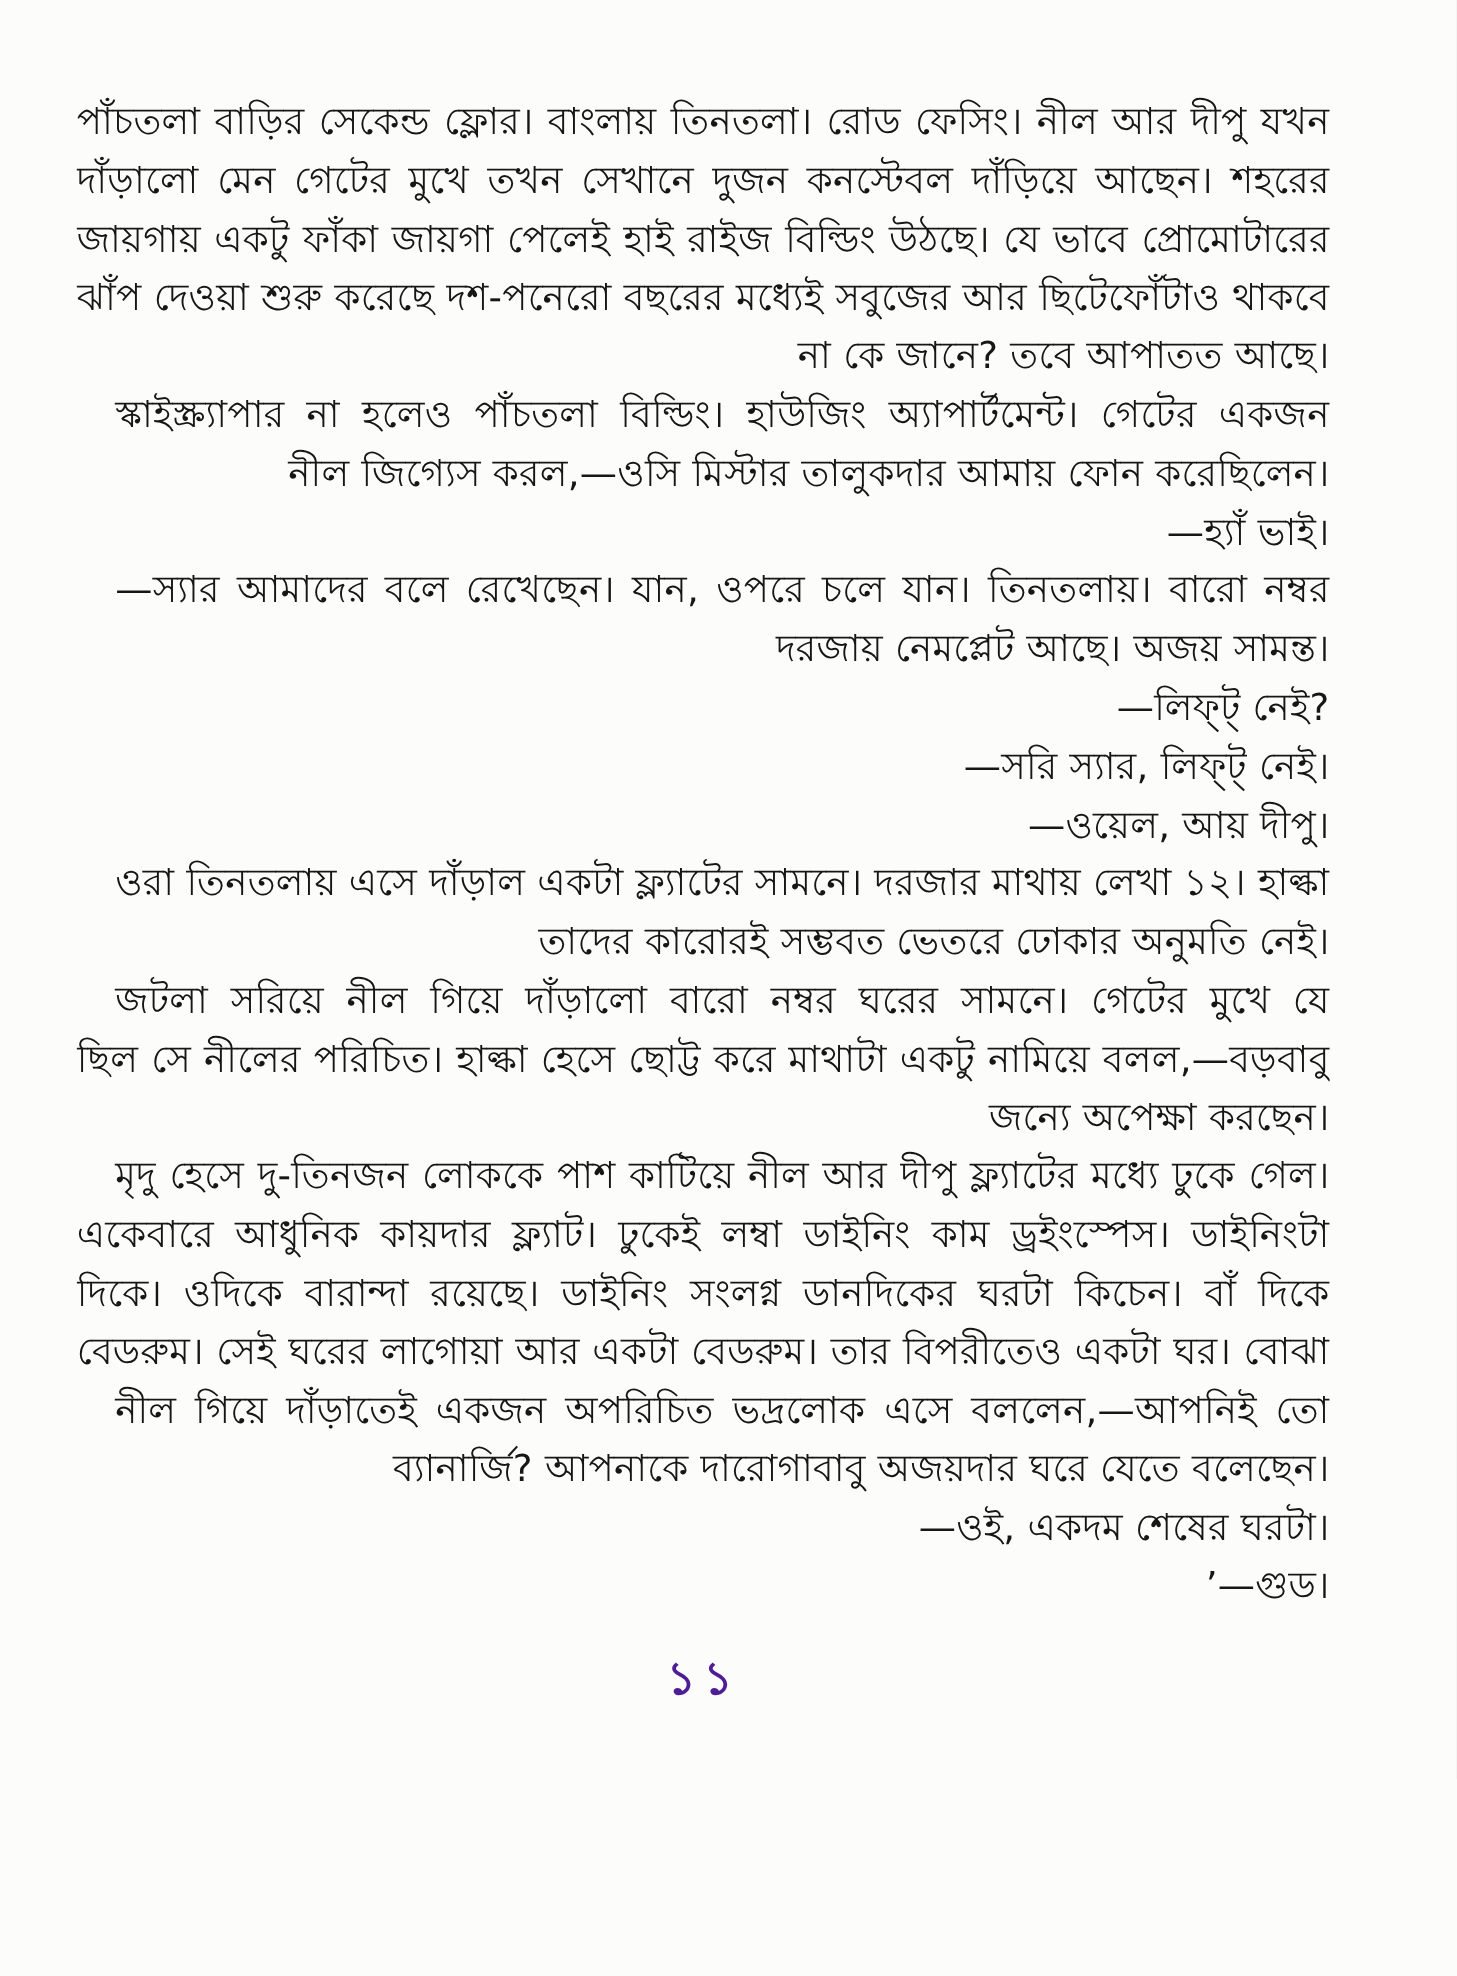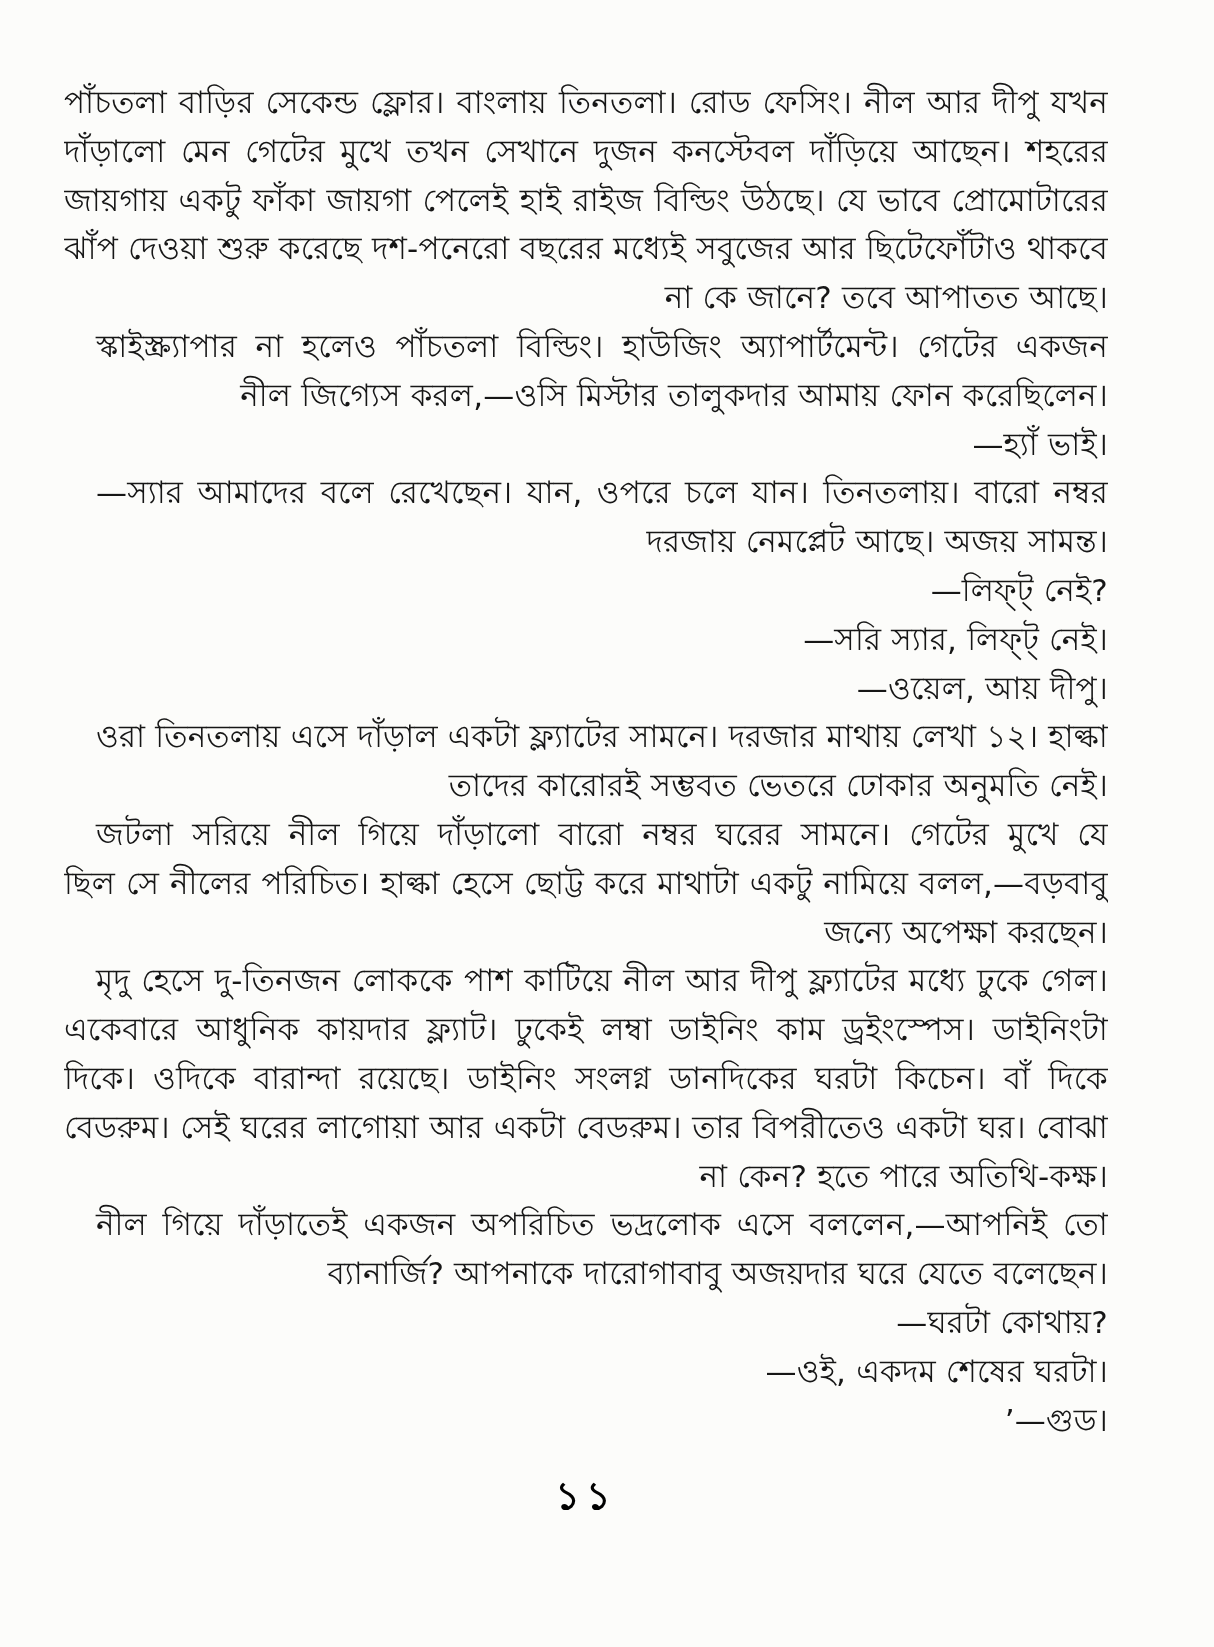--- a/index.html
+++ b/index.html
@@ -40,21 +40,21 @@
   }
   .line.indent {
     padding-left: 32px;
   }
   .page-number {
     margin-top: 22px;
     width: 1044px;
     text-align: center;
     font-size: 38px;
     font-weight: 600;
-    color: #000000;
+    color: #4c1d95;
     letter-spacing: 6px;
   }
 </style>
 </head>
 <body>
 
 <div class="page">
   <div class="text-block">
     <div class="line full">পাঁচতলা বাড়ির সেকেন্ড ফ্লোর। বাংলায় তিনতলা। রোড ফেসিং। নীল আর দীপু যখন গিয়ে</div>
     <div class="line full">দাঁড়ালো মেন গেটের মুখে তখন সেখানে দুজন কনস্টেবল দাঁড়িয়ে আছেন। শহরের নানা</div>
@@ -71,21 +71,19 @@
     <div class="line indent">—ওয়েল, আয় দীপু।</div>
     <div class="line full indent">ওরা তিনতলায় এসে দাঁড়াল একটা ফ্ল্যাটের সামনে। দরজার মাথায় লেখা ১২। হাল্কা জটলা।</div>
     <div class="line">তাদের কারোরই সম্ভবত ভেতরে ঢোকার অনুমতি নেই।</div>
     <div class="line full indent">জটলা সরিয়ে নীল গিয়ে দাঁড়ালো বারো নম্বর ঘরের সামনে। গেটের মুখে যে কনস্টেবলটি</div>
     <div class="line full">ছিল সে নীলের পরিচিত। হাল্কা হেসে ছোট্ট করে মাথাটা একটু নামিয়ে বলল,—বড়বাবু আপনার</div>
     <div class="line">জন্যে অপেক্ষা করছেন।</div>
     <div class="line full indent">মৃদু হেসে দু-তিনজন লোককে পাশ কাটিয়ে নীল আর দীপু ফ্ল্যাটের মধ্যে ঢুকে গেল।</div>
     <div class="line full">একেবারে আধুনিক কায়দার ফ্ল্যাট। ঢুকেই লম্বা ডাইনিং কাম ড্রইংস্পেস। ডাইনিংটা পেছনের</div>
     <div class="line full">দিকে। ওদিকে বারান্দা রয়েছে। ডাইনিং সংলগ্ন ডানদিকের ঘরটা কিচেন। বাঁ দিকে একটা</div>
     <div class="line full">বেডরুম। সেই ঘরের লাগোয়া আর একটা বেডরুম। তার বিপরীতেও একটা ঘর। বোঝা গেল</div>
-    <div class="line">না কেন? হতে পারে অতিথি-কক্ষ।</div>
     <div class="line full indent">নীল গিয়ে দাঁড়াতেই একজন অপরিচিত ভদ্রলোক এসে বললেন,—আপনিই তো মিস্টার</div>
     <div class="line">ব্যানার্জি? আপনাকে দারোগাবাবু অজয়দার ঘরে যেতে বলেছেন।</div>
-    <div class="line indent">—ঘরটা কোথায়?</div>
     <div class="line indent">—ওই, একদম শেষের ঘরটা।</div>
     <div class="line indent">’—গুড।</div>
   </div>
   <div class="page-number">১১</div>
 </div>
 
 </body></html>

